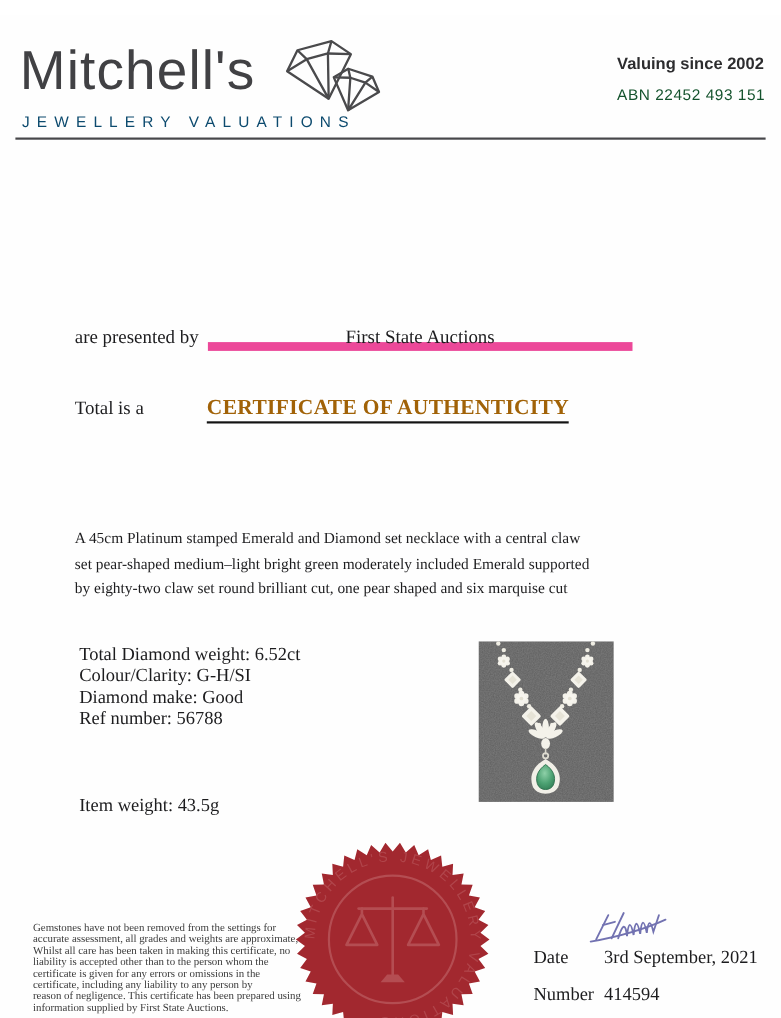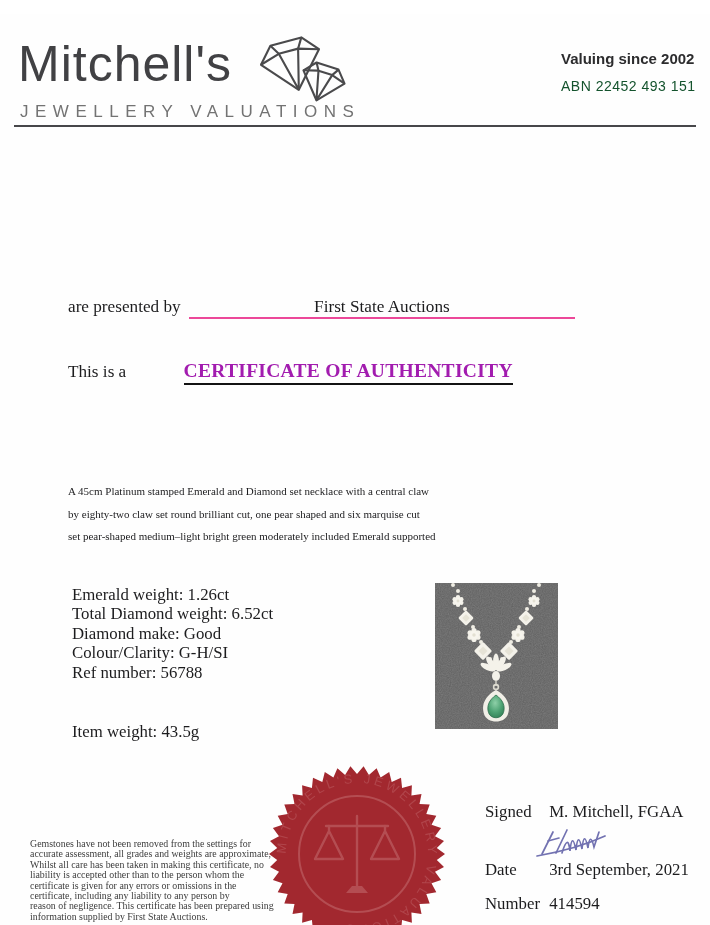--- a/index.html
+++ b/index.html
@@ -11,53 +11,53 @@
   }
   
   .brand-name {
     position:absolute; left:18px; top:25px;
     font-family:"Liberation Sans", sans-serif; font-weight:400;
     font-size:50px; line-height:1; color:#414144; letter-spacing:1px;
   }
   .brand-diamonds { position:absolute; left:256px; top:11px; }
   .brand-subtitle {
     position:absolute; left:20px; top:88px;
-    font-family:"Liberation Sans", sans-serif; font-size:17px;
-    letter-spacing:6.5px; color:#737373;
+    font-family:"Liberation Sans", sans-serif; font-size:14px;
+    letter-spacing:6.5px; color:#0c4a6e;
   }
   .tagline {
     position:absolute; left:561px; top:36px;
     font-family:"Liberation Sans", sans-serif; font-weight:700;
     font-size:15px; color:#2c2c2e;
   }
   .abn {
     position:absolute; left:561px; top:64px;
     font-family:Liberation Sans, sans-serif; font-size:14px;
     letter-spacing:0.5px; color:#14532d;
   }
   .header-rule {
     position:absolute; left:14px; top:111px; width:682px; height:2px;
     background:#47474a; border:none;
   }
   
   .intro-line1 { position:absolute; left:68px; top:260px; font-size:17.2px; white-space:pre-wrap; }
   .intro-line2 { position:absolute; left:68px; top:283px; font-size:17.2px; white-space:nowrap; }
   .fill-field {
     display:inline-block; width:386px; text-align:center;
-    border-bottom:2px solid #ec4899; line-height:20px; height:22px;
+    border-bottom:8px solid #ec4899; line-height:20px; height:22px;
     vertical-align:baseline; margin-left:4px;
   }
   .title-row { position:absolute; left:68px; top:346px; font-size:17.2px; white-space:nowrap; }
   .cert-title {
     display:inline-block; margin-left:53px;
-    font-weight:700; font-size:19.5px; letter-spacing:0.3px; color:#a21caf;
+    font-weight:700; font-size:19.5px; letter-spacing:0.3px; color:#a16207;
     border-bottom:2.5px solid #131313; padding-bottom:1px;
   }
   
-  .description { position:absolute; left:68px; top:466px; font-size:11px; line-height:22.6px; }
+  .description { position:absolute; left:68px; top:466px; font-size:14px; line-height:22.6px; }
   .description div { white-space:nowrap; }
   .details { position:absolute; left:72px; top:571px; font-size:16.8px; line-height:19.4px; }
   .details div { white-space:nowrap; }
   .item-weight { position:absolute; left:72px; top:708px; font-size:16.8px; white-space:nowrap; }
   
   .photo { position:absolute; left:435px; top:569px; width:123px; height:146px; }
   .photo svg { display:block; width:100%; height:100%; }
   
   .disclaimer {
     position:absolute; left:30px; top:825px; font-size:9.9px; line-height:10.4px;
@@ -100,35 +100,34 @@
   <div class="header-rule"></div>
 
   <div class="intro-line2">
     <span>are presented by</span>
     <span class="fill-field">
       <span>First State Auctions</span>
     </span>
   </div>
 
   <div class="title-row">
-    <span>This is a</span>
+    <span>Total is a</span>
     <span class="cert-title">CERTIFICATE OF AUTHENTICITY</span>
   </div>
 
   <div class="description">
     <div>A 45cm Platinum stamped Emerald and Diamond set necklace with a central claw</div>
+    <div>set pear-shaped medium–light bright green moderately included Emerald supported</div>
     <div>by eighty-two claw set round brilliant cut, one pear shaped and six marquise cut</div>
-    <div>set pear-shaped medium–light bright green moderately included Emerald supported</div>
   </div>
 
   <div class="details">
-    <div>Emerald weight: 1.26ct</div>
     <div>Total Diamond weight: 6.52ct</div>
+    <div>Colour/Clarity: G-H/SI</div>
     <div>Diamond make: Good</div>
-    <div>Colour/Clarity: G-H/SI</div>
     <div>Ref number: 56788</div>
   </div>
   <div class="item-weight">Item weight: 43.5g</div>
 
   <div class="photo">
     <svg viewBox="0 0 123 146">
       <defs>
         <radialGradient id="emeraldGrad" cx="45%" cy="35%" r="75%">
           <stop offset="0%" stop-color="#8ed0a8"></stop>
           <stop offset="55%" stop-color="#4da273"></stop>
@@ -215,24 +214,20 @@
     </text>
     <g stroke="#b44d52" stroke-width="2.4" fill="none" stroke-linecap="round" stroke-linejoin="round">
       <path d="M89 50 V120"></path>
       <path d="M58 60 H120"></path>
       <path d="M61 60 v5 M47 93 L61 65 L75 93 Z"></path>
       <path d="M117 60 v5 M103 93 L117 65 L131 93 Z"></path>
       <path d="M78 127 h22 l-6 -7 h-10 Z" fill="#b44d52" stroke="none"></path>
     </g>
   </svg>
 
-  <div class="sig-row row-signed">
-    <span class="lbl">Signed</span>
-    <span>M. Mitchell, FGAA</span>
-  </div>
 
   <svg class="signature" viewBox="0 0 76 40">
     <g fill="none" stroke="#6b6bad" stroke-width="1.7" stroke-linecap="round" opacity="0.95">
       <path d="M3 33 C 20 30, 45 25, 71 13"></path>
       <path d="M8 31 L19 9"></path>
       <path d="M14 18 L25 15"></path>
       <path d="M22 30 L33 7"></path>
       <path d="M28 30 Q 34 10 36 28 Q 38 8 42 27 Q 44 7 48 26 Q 50 6 54 25 Q 56 8 60 24 L 65 9"></path>
     </g>
   </svg>

